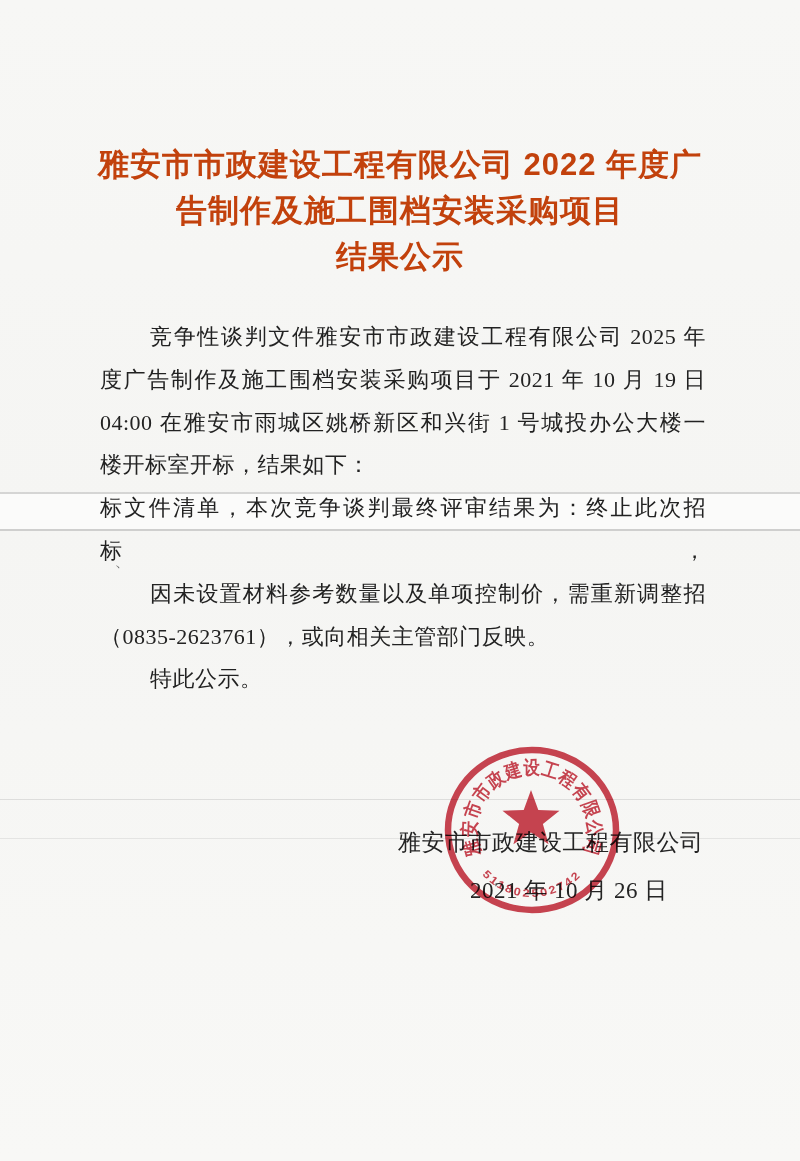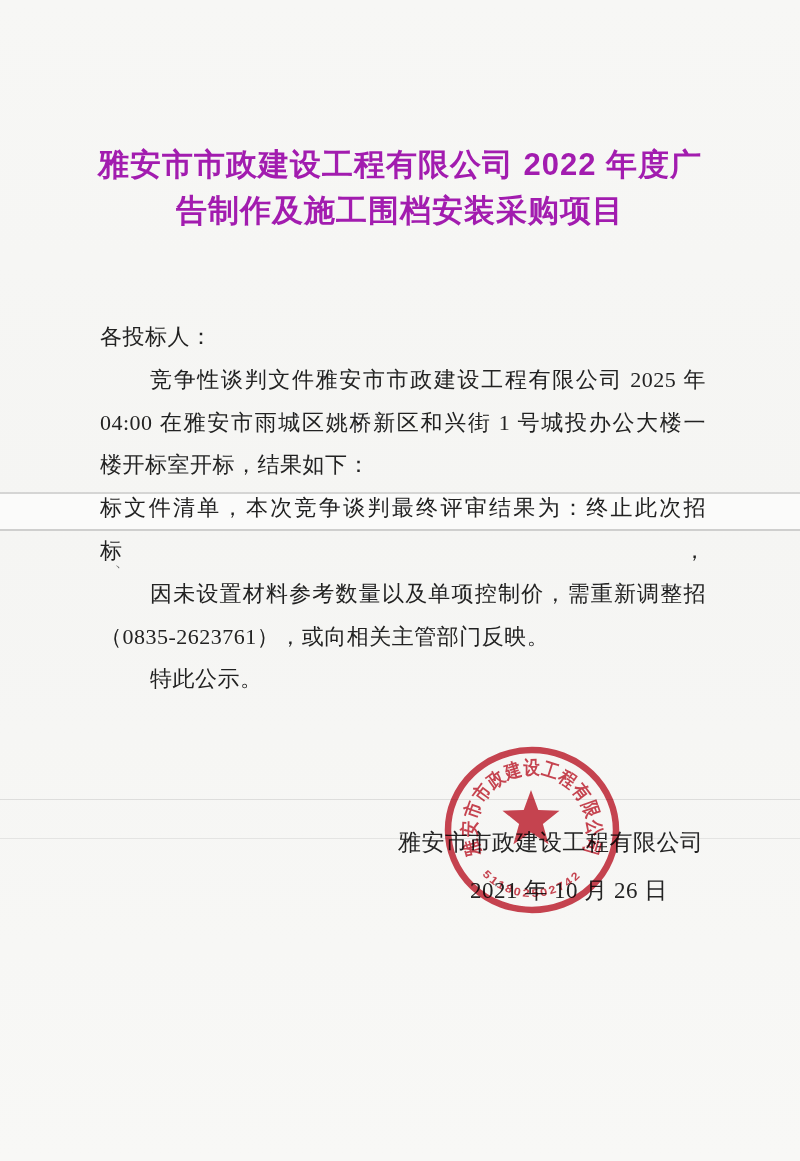--- a/index.html
+++ b/index.html
@@ -15,21 +15,21 @@
   .sl1{top:492px;height:2px;background:rgba(170,170,170,.42);}
   .sl2{top:529px;height:2px;background:rgba(165,165,165,.48);}
   .slband{top:494px;height:35px;background:rgba(255,255,255,.55);}
   .sl3{top:799px;height:1px;background:rgba(175,175,175,.35);}
   .sl4{top:838px;height:1px;background:rgba(185,185,185,.30);}
   
   .title{
     position:absolute;top:142px;left:0;width:800px;text-align:center;
     font-family:"Liberation Sans","DejaVu Sans",sans-serif;
     font-weight:700;font-size:31px;line-height:46px;letter-spacing:1px;
-    color:#a21caf;
+    color:#c2410c;
   }
   
   .bodytext{
     position:absolute;top:316px;left:100px;width:606px;
     font-size:22px;line-height:42.8px;letter-spacing:.5px;color:#222;
   }
   .line{white-space:nowrap;}
   .fill{white-space:normal;text-align:justify;text-align-last:justify;}
   .ind{text-indent:50px;}
   
@@ -71,25 +71,26 @@
 
   <div class="scanline slband"></div>
   <div class="scanline sl1"></div>
   <div class="scanline sl2"></div>
   <div class="scanline sl3"></div>
   <div class="scanline sl4"></div>
 
   <div class="title">
     <div>雅安市市政建设工程有限公司 2022 年度广</div>
     <div>告制作及施工围档安装采购项目</div>
+    <div>结果公示</div>
   </div>
 
   <div class="bodytext">
-    <div class="line">各投标人：</div>
     <div class="line fill ind">竞争性谈判文件雅安市市政建设工程有限公司 2025 年</div>
+    <div class="line fill">度广告制作及施工围档安装采购项目于 2021 年 10 月 19 日</div>
     <div class="line fill">04:00 在雅安市雨城区姚桥新区和兴街 1 号城投办公大楼一</div>
     <div class="line">楼开标室开标，结果如下：</div>
     <div class="line fill">标文件清单，本次竞争谈判最终评审结果为：终止此次招标，</div>
     <div class="line fill ind">因未设置材料参考数量以及单项控制价，需重新调整招</div>
     <div class="line">（0835-2623761），或向相关主管部门反映。</div>
     <div class="line ind">特此公示。</div>
   </div>
 
   <div class="stray">、</div>
 

